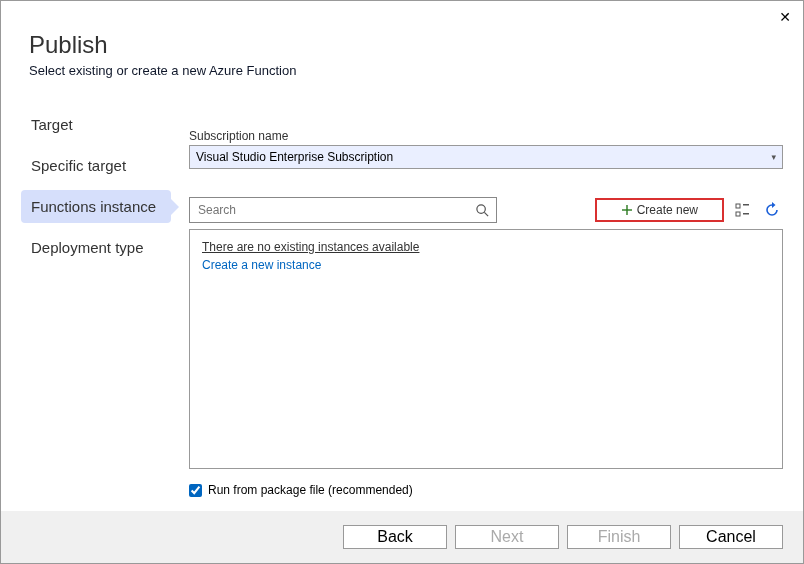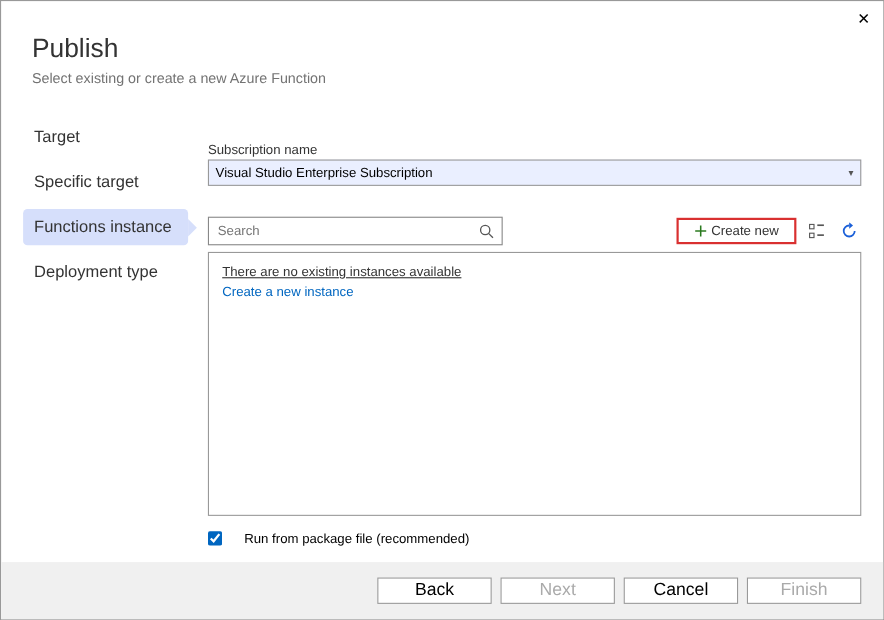--- a/index.html
+++ b/index.html
@@ -1,42 +1,42 @@
 <!DOCTYPE html>
 <html><head>
   <meta charset="utf-8">
   <style>
     * { box-sizing: border-box; margin: 0; padding: 0; font-family: "Segoe UI", Tahoma, sans-serif; }
     body { width: 804px; height: 564px; border: 1px solid #999; background: #fff; position: relative; display: flex; flex-direction: column; }
     .close-x { position: absolute; top: 8px; right: 12px; font-size: 14px; cursor: pointer; }
     .header { padding: 30px 28px 12px 28px; }
     .title { font-size: 24px; font-weight: 400; color: #333; }
-    .subtitle { font-size: 13px; color: #737373; margin-top: 4px; }
+    .subtitle { font-size: 13px; color: #0f172a; margin-top: 4px; }
     .body { flex: 1; display: flex; padding: 10px 20px 0 20px; }
     .steps { width: 150px; padding-top: 8px; }
     .step { font-size: 15px; color: #333; padding: 8px 6px 8px 10px; margin-bottom: 8px; border-radius: 4px; cursor: pointer; }
     .step.active { background: #d6dffb; position: relative; }
     .step.active::after { content: ""; position: absolute; right: -8px; top: 50%; transform: translateY(-50%); border-left: 8px solid #d6dffb; border-top: 8px solid transparent; border-bottom: 8px solid transparent; }
     .main { flex: 1; padding-left: 18px; display: flex; flex-direction: column; margin-top: 29px; }
     .field-label { font-size: 12px; color: #333; margin-bottom: 2px; }
     .dropdown { width: 100%; height: 24px; border: 1px solid #999; background: #eaefff; font-size: 12px; padding: 2px 6px; display: flex; align-items: center; justify-content: space-between; cursor: pointer; }
     .dropdown .caret { font-size: 9px; color: #555; }
     .toolbar { display: flex; align-items: center; gap: 8px; margin-top: 28px; }
-    .search { display: flex; align-items: center; border: 1px solid #888; width: 268px; height: 26px; padding: 0 6px 0 8px; }
+    .search { display: flex; align-items: center; border: 1px solid #888; width: 308px; height: 26px; padding: 0 6px 0 8px; }
     .search input { flex: 1; border: none; outline: none; font-size: 12px; background: transparent; }
     .search svg { width: 15px; height: 15px; }
     .spacer { flex: 1; }
-    .create-new-box { border: 2px solid #d93030; padding: 3px 14px; display: flex; align-items: center; gap: 4px; cursor: pointer; }
+    .create-new-box { border: 2px solid #d93030; padding: 3px 24px; display: flex; align-items: center; gap: 4px; cursor: pointer; }
     .create-new-box svg { width: 12px; height: 12px; }
     .create-new-box span { font-size: 12px; color: #333; }
     .iconbtn { padding: 3px; cursor: pointer; display: flex; align-items: center; }
     .listbox { border: 1px solid #999; margin-top: 6px; flex: 1; min-height: 230px; padding: 10px 12px; font-size: 12px; }
     .empty-msg { color: #333; text-decoration: underline; }
     .create-link { color: #0066c0; cursor: pointer; margin-top: 4px; display: inline-block; }
-    .checkbox-row { display: flex; align-items: flex-start; gap: 20px; padding: 14px 0; font-size: 12px; }
+    .checkbox-row { display: flex; align-items: flex-end; gap: 6px; padding: 14px 0; font-size: 12px; }
     .checkbox-row input { accent-color: #0066c0; }
     .footer { background: #f0f0f0; padding: 14px 20px; display: flex; justify-content: flex-end; gap: 8px; }
     .footer button { width: 104px; height: 24px; font-size: 16px; border: 1px solid #999; background: #fff; cursor: pointer; }
     .footer button:disabled { color: #aaa; cursor: default; }
   </style>
 </head>
 <body>
 
 <div class="close-x">✕</div>
 
@@ -100,15 +100,15 @@
     <label class="checkbox-row">
       <input type="checkbox" checked="" style="">
       <span>Run from package file (recommended)</span>
     </label>
   </div>
 </div>
 
 <div class="footer">
   <button>Back</button>
   <button disabled="">Next</button>
+  <button disabled="">Finish</button>
   <button>Cancel</button>
-  <button disabled="">Finish</button>
 </div>
 
 </body></html>

